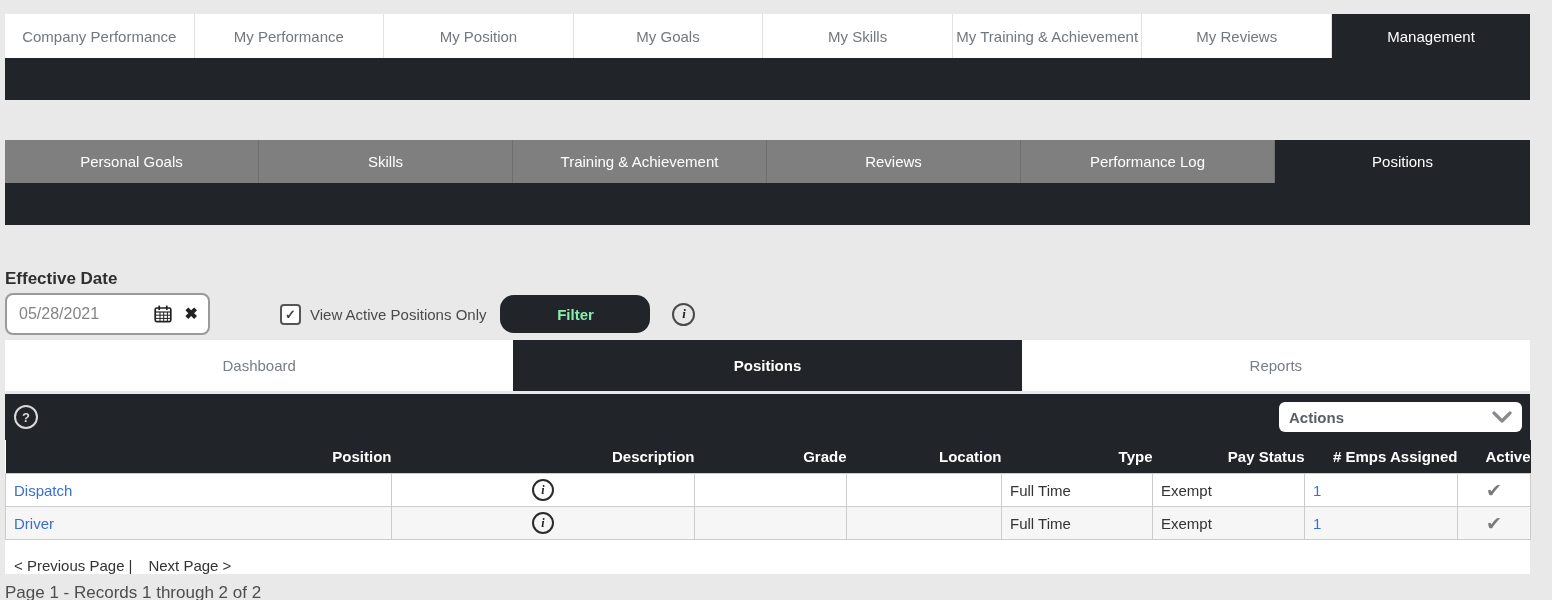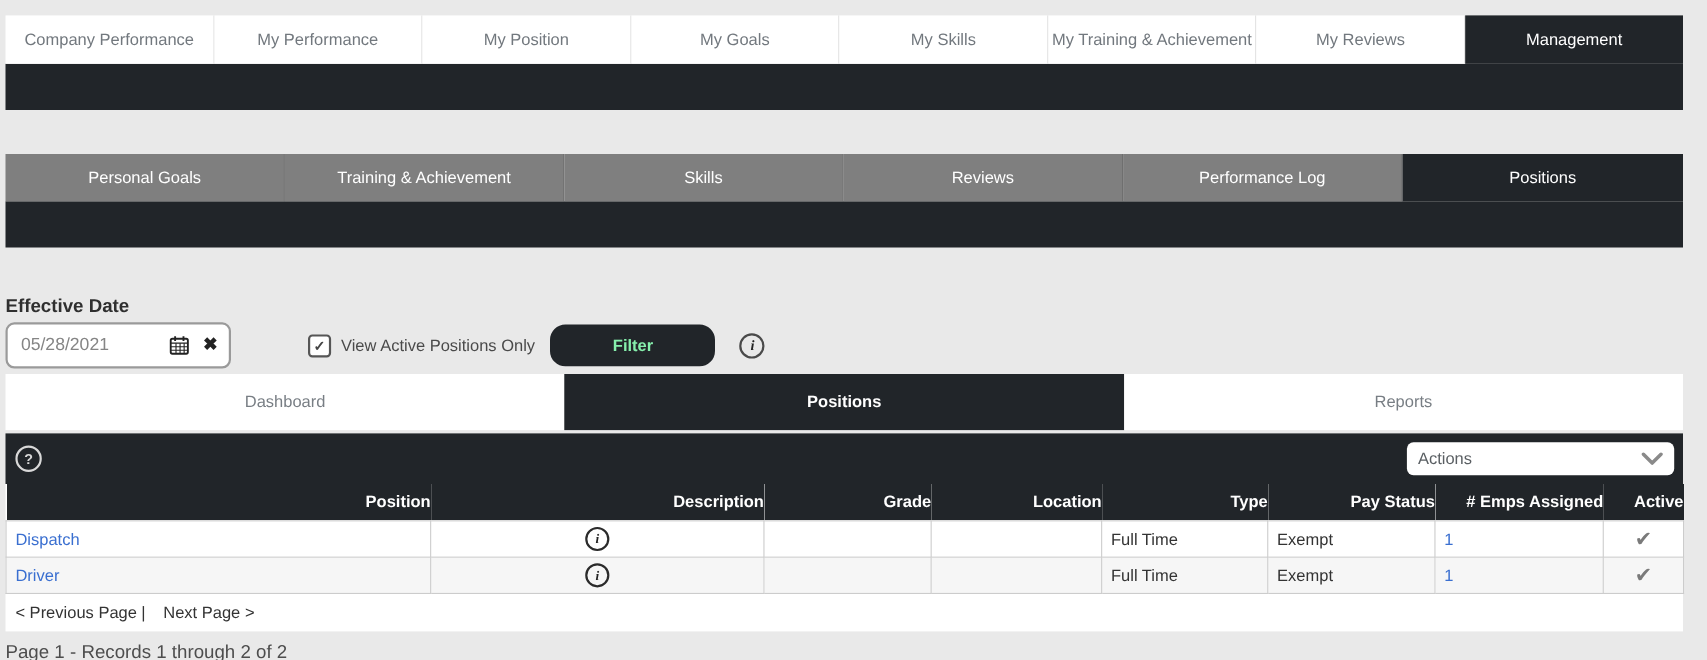--- a/index.html
+++ b/index.html
@@ -81,20 +81,21 @@
   }
   .help-circle{
     width:20px;height:20px;border:2px solid #d9d9d9;border-radius:50%;
     display:flex;align-items:center;justify-content:center;
     font-size:13px;font-weight:bold;color:#d9d9d9;cursor:pointer;
   }
   .actions-dd{
     width:243px;height:30px;background:#fff;border-radius:6px;
     display:flex;align-items:center;padding:0 10px;box-sizing:border-box;
     cursor:pointer;
+    font-weight:bold;
   }
   .actions-dd .dd-label{flex:1;font-size:15px;color:#5a5f63;}
   table.pos-table{table-layout:fixed;width:1525px;border-collapse:collapse;background:#fff;}
   .pos-table th{
     background:#212529;color:#fff;font-size:15px;font-weight:bold;
     text-align:right;padding:0 0 0 8px;height:33px;white-space:nowrap;overflow:hidden;
   }
   .pos-table td{
     height:32px;border:1px solid #cccccc;font-size:15px;color:#333;
     padding:0 0 0 8px;white-space:nowrap;overflow:hidden;background:#fff;
@@ -103,21 +104,21 @@
   .pos-table td.center{text-align:center;padding:0;}
   a.cell-link{color:#3a6fd0;text-decoration:none;cursor:pointer;}
   .cell-info{
     display:inline-flex;width:18px;height:18px;border:2px solid #2b2b2b;border-radius:50%;
     align-items:center;justify-content:center;font-family:"Liberation Serif", serif;
     font-style:italic;font-weight:bold;font-size:12px;color:#222;cursor:pointer;
   }
   .check-glyph{color:#7a7a7a;font-size:19px;line-height:1;}
 
   .pager{
-    background:#fff;height:34px;display:flex;align-items:center;
+    background:#fff;height:34px;display:flex;align-items:flex-end;
     padding-left:9px;font-size:15px;color:#333;
   }
   .pager a{color:#333;text-decoration:none;cursor:pointer;}
   .pager .sep{margin-left:4px;}
   .pager .next{margin-left:16px;}
 
   .status-line{padding-top:9px;font-size:17px;color:#4d4d4d;}
 </style>
 </head>
 <body>
@@ -134,22 +135,22 @@
       <div class="tab">My Training &amp; Achievement</div>
       <div class="tab">My Reviews</div>
       <div class="tab active">Management</div>
     </div>
     <div class="band"></div>
   </div>
 
   <div class="nav2">
     <div class="nav-tabs">
       <div class="tab">Personal Goals</div>
+      <div class="tab">Skills</div>
       <div class="tab">Training &amp; Achievement</div>
-      <div class="tab">Skills</div>
       <div class="tab">Reviews</div>
       <div class="tab">Performance Log</div>
       <div class="tab active">Positions</div>
     </div>
     <div class="band"></div>
   </div>
 
   <div class="filter-section">
     <div class="ed-label">Effective Date</div>
     <div class="filter-row">

